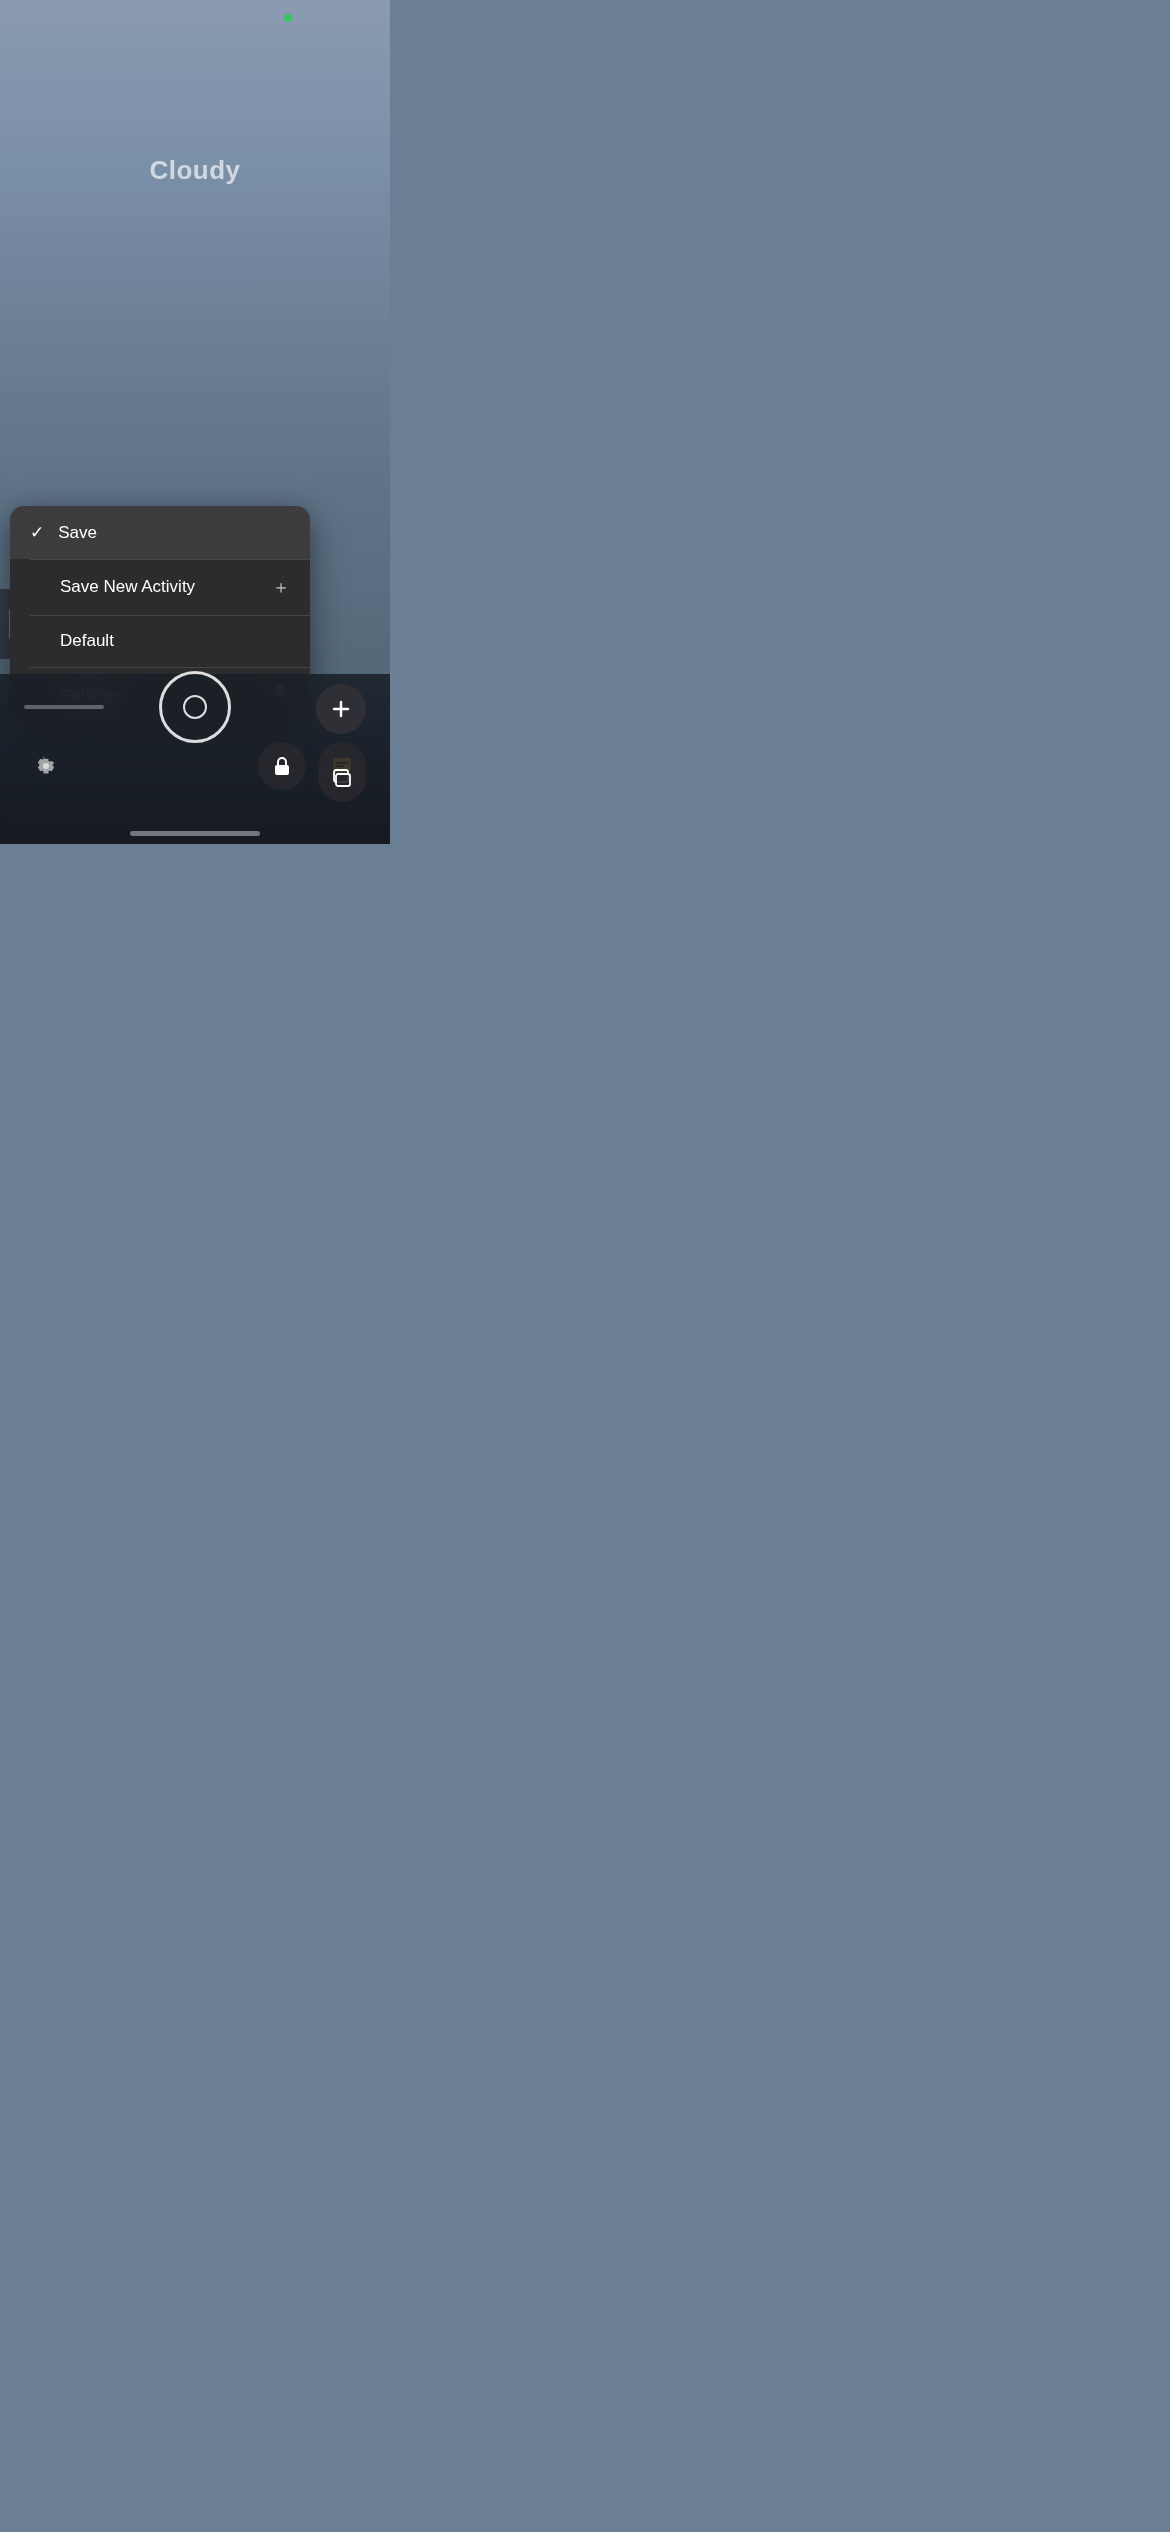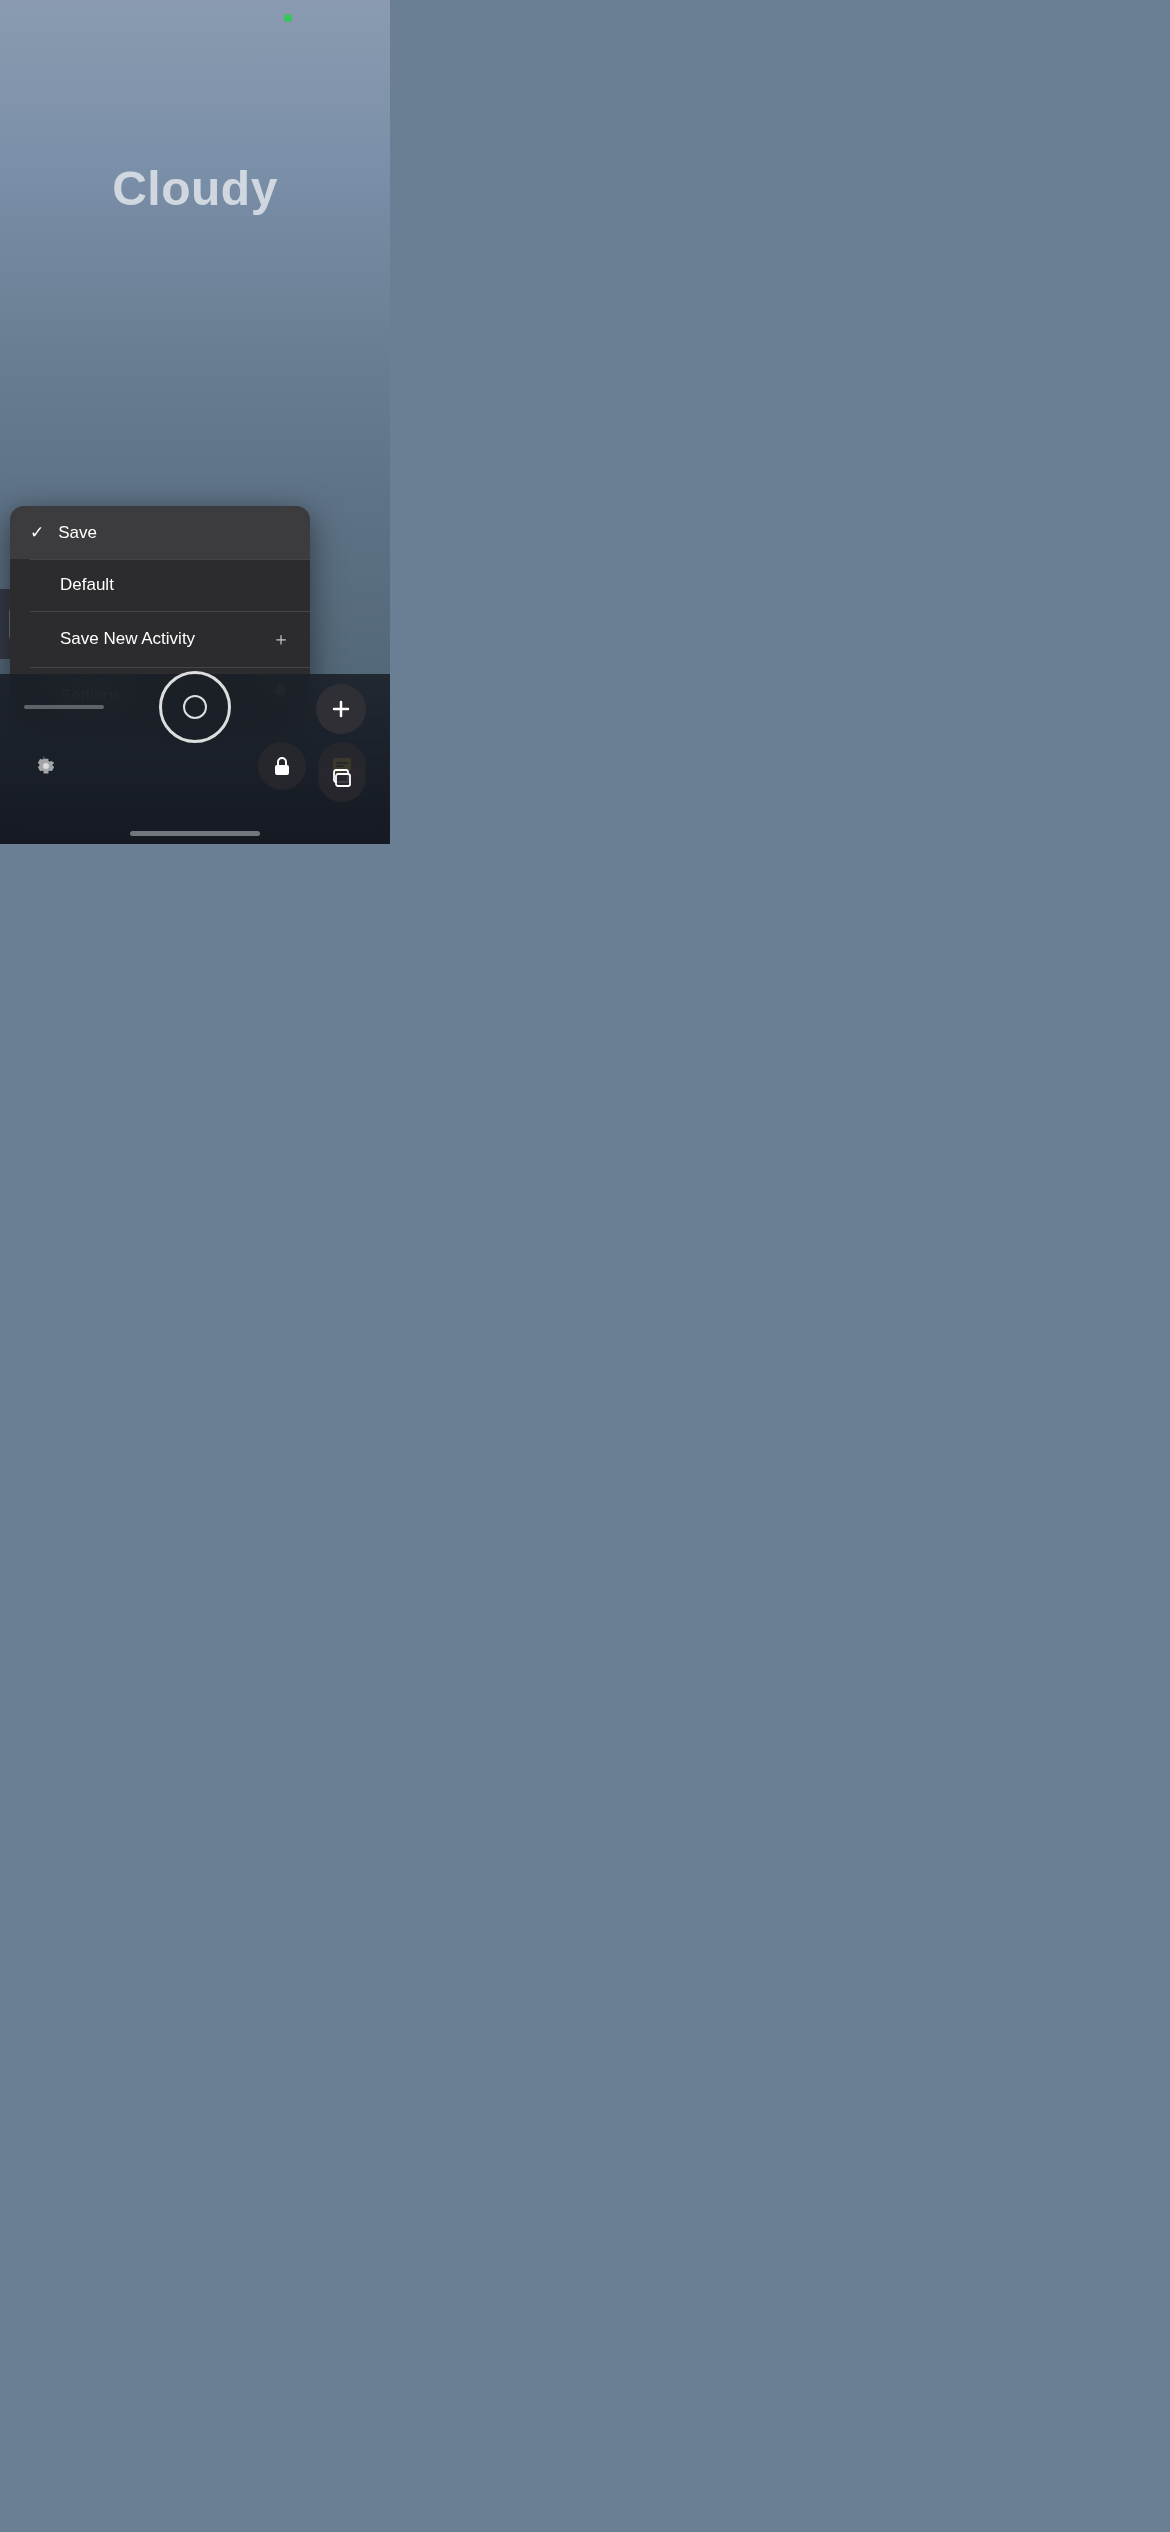--- a/index.html
+++ b/index.html
@@ -49,25 +49,25 @@
       right: 98px;
       width: 8px;
       height: 8px;
       background: #34c759;
       border-radius: 50%;
     }
 
     
     .weather-text {
       position: absolute;
-      top: 161px;
+      top: 155px;
       width: 100%;
       text-align: center;
       color: rgba(255, 255, 255, 0.65);
-      font-size: 48px;
+      font-size: 26px;
       font-weight: 600;
       letter-spacing: 0.5px;
     }
 
     
     .bottom-bar {
       position: absolute;
       bottom: 0;
       left: 0;
       width: 100%;
@@ -291,26 +291,26 @@
   </div>
 
   <div class="dropdown-menu">
 
     <div class="menu-item active">
       <span class="check-icon">✓</span>
       <span class="item-label">Save</span>
     </div>
 
     <div class="menu-item">
-      <span class="item-label" style="padding-left:30px;">Default</span>
-    </div>
-
-    <div class="menu-item">
       <span class="item-label" style="padding-left:30px;">Save New Activity</span>
       <span class="item-icon">＋</span>
+    </div>
+
+    <div class="menu-item">
+      <span class="item-label" style="padding-left:30px;">Default</span>
     </div>
 
     <div class="menu-item">
       <span class="item-label" style="padding-left:30px;">Settings...</span>
       <span class="item-icon">
         <svg width="20" height="20" viewBox="0 0 20 20" fill="none" xmlns="http://www.w3.org/2000/svg">
           <path d="M10 12.5a2.5 2.5 0 100-5 2.5 2.5 0 000 5z" fill="rgba(255,255,255,0.7)"></path>
           <path fill-rule="evenodd" clip-rule="evenodd" d="M8.257 2.1a.75.75 0 01.743-.85h2a.75.75 0 01.743.85l-.2 1.2a6.02 6.02 0 011.386.8l1.13-.565a.75.75 0 01.967.286l1 1.732a.75.75 0 01-.217.997l-1.01.673c.03.24.046.484.046.73s-.016.49-.046.73l1.01.673a.75.75 0 01.217.997l-1 1.732a.75.75 0 01-.967.286l-1.13-.565a6.02 6.02 0 01-1.386.8l.2 1.2a.75.75 0 01-.743.85h-2a.75.75 0 01-.743-.85l.2-1.2a6.02 6.02 0 01-1.386-.8l-1.13.565a.75.75 0 01-.967-.286l-1-1.732a.75.75 0 01.217-.997l1.01-.673A6.04 6.04 0 014 10c0-.246.016-.49.046-.73l-1.01-.673a.75.75 0 01-.217-.997l1-1.732a.75.75 0 01.967-.286l1.13.565a6.02 6.02 0 011.386-.8l-.2-1.2z" fill="rgba(255,255,255,0.7)"></path>
         </svg>
       </span>

